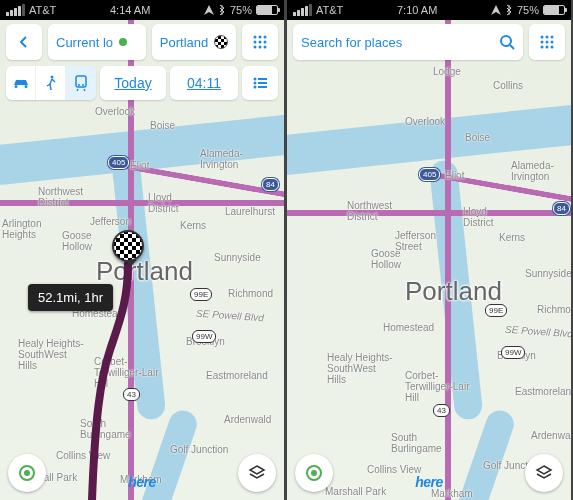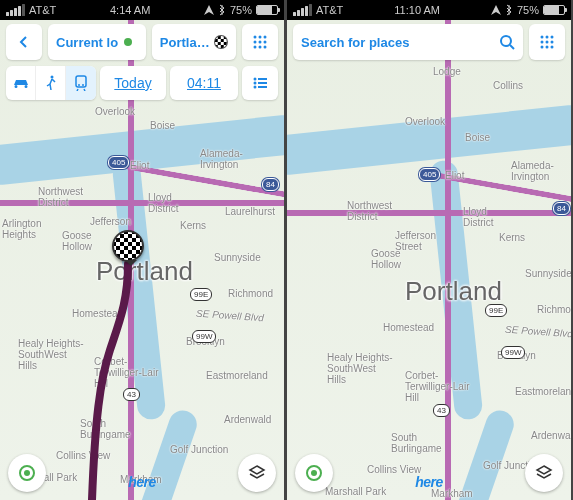--- a/index.html
+++ b/index.html
@@ -45,21 +45,21 @@
   }
   .battery::after {
     content:""; position:absolute; right:-3px; top:2px; width:2px; height:4px;
     background:#ccc; border-radius:0 1px 1px 0;
   }
   .battery-fill { background:#ccc; height:100%; width:75%; border-radius:1px 0 0 1px; }
 
   
   .toolbar {
     position: absolute; top: 24px; left: 6px; right: 6px;
-    display: flex; gap: 6px; z-index: 50; font-weight: bold;
+    display: flex; gap: 6px; z-index: 50;
   }
   .btn {
     background: #fff;
     border: none;
     border-radius: 6px;
     box-shadow: 0 1px 2px rgba(0,0,0,0.15);
     display: flex; align-items: center; justify-content: center;
     height: 36px;
   }
   .btn-sq { width: 36px; flex: 0 0 36px; }
@@ -270,20 +270,21 @@
     <span class="shield" style="left:262px;top:158px">84</span>
     <span class="shield" style="left:190px;top:268px;background:#fff;color:#333;border-color:#333;box-shadow:none">99E</span>
     <span class="shield" style="left:123px;top:368px;background:#fff;color:#333;border-color:#333;box-shadow:none">43</span>
     <span class="shield" style="left:192px;top:310px;background:#fff;color:#333;border-color:#333;box-shadow:none">99W</span>
 
     <svg class="route">
       <path d="M128 244 C 128 280, 120 300, 110 330 C 100 360, 95 400, 92 480" stroke="#5a1a4a" stroke-width="8" fill="none" stroke-linecap="round"></path>
     </svg>
 
     <div class="dest-pin"></div>
+    <div class="route-tooltip">52.1mi, 1hr</div>
 
     <div class="here-logo">here</div>
   </div>
 
   <div class="toolbar">
     <button class="btn btn-sq">
       <svg width="14" height="14">
           <path d="M9 2 L4 7 L9 12" class="blue-stroke"></path>
         </svg>
     </button>
@@ -368,21 +369,21 @@
     <div class="status-left">
       <div class="signal-bars">
         <span></span>
           <span></span>
           <span></span>
           <span></span>
           <span></span>
       </div>
       <span>AT&amp;T</span>
     </div>
-    <span>11:10 AM</span>
+    <span>7:10 AM</span>
     <div class="status-right">
       <svg width="10" height="10">
           <path d="M0 10 L5 0 L10 10 L5 7 Z" fill="#ccc"></path>
         </svg>
       <svg width="8" height="12">
           <path d="M2 1 L6 4 L2 8 M2 4 L6 8 L2 11 M4 1 L4 11" stroke="#ccc" stroke-width="1" fill="none"></path>
         </svg>
       <span>75%</span>
       <div class="battery">
           <div class="battery-fill"></div>

